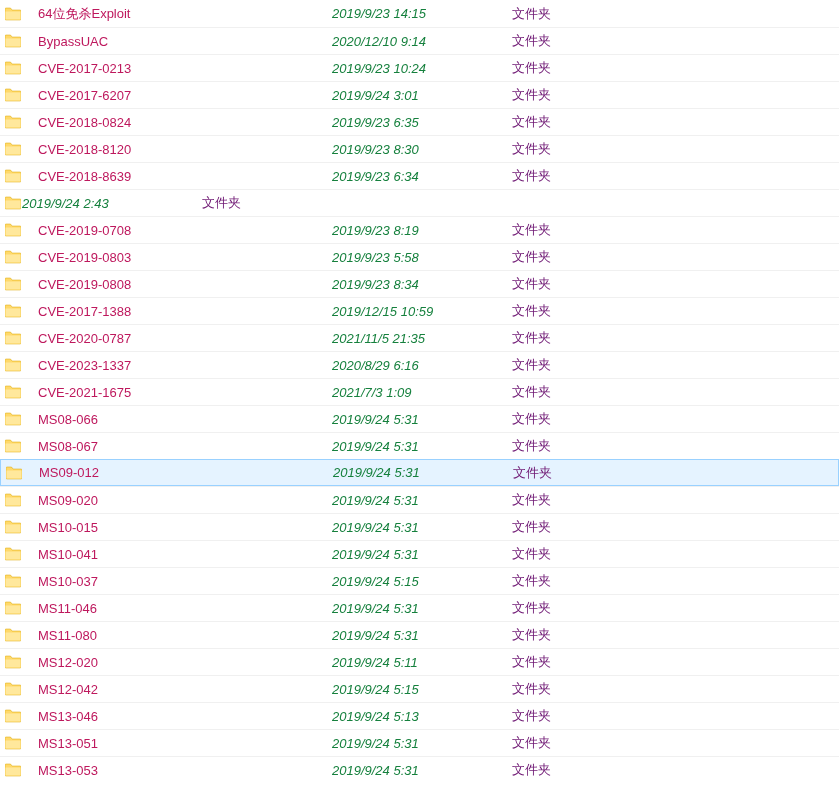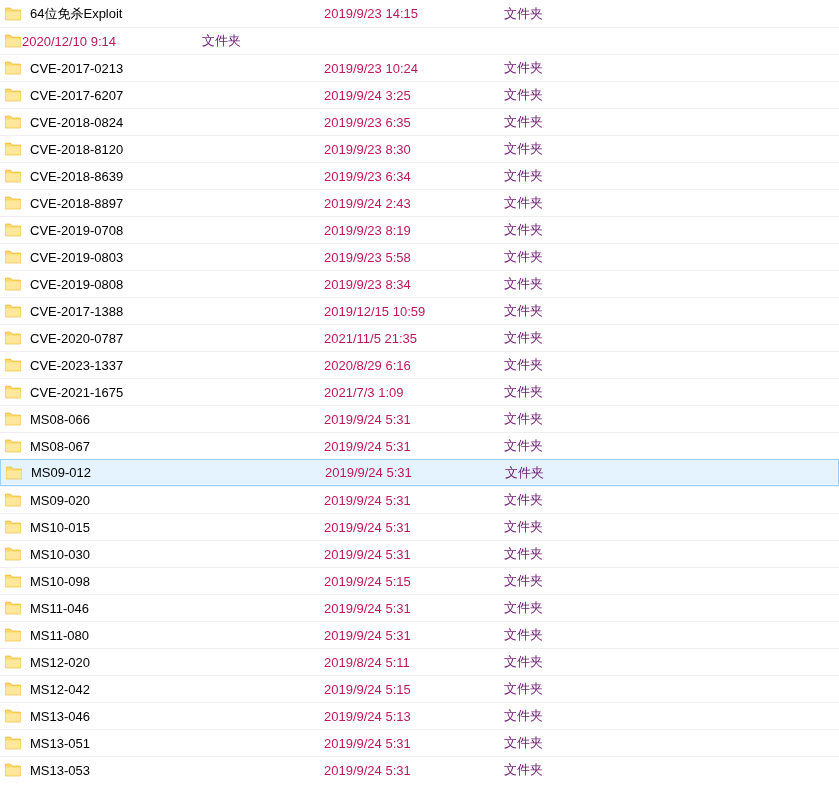--- a/index.html
+++ b/index.html
@@ -36,28 +36,30 @@
     .col-icon {
       width: 22px;
       display: flex;
       align-items: center;
       justify-content: center;
       padding-left: 4px;
     }
     .col-name {
       width: 302px;
       padding-left: 8px;
-      color: #000000;
+      color: #be185d;
       white-space: nowrap;
       overflow: hidden;
+      margin-left: 8px;
     }
     .col-date {
       width: 180px;
-      color: #be185d;
+      color: #15803d;
       white-space: nowrap;
+      font-style: italic;
     }
     .col-type {
       width: 180px;
       color: #701a75;
       white-space: nowrap;
     }
     .folder-icon-svg {
       width: 16px;
       height: 14px;
     }
@@ -77,20 +79,21 @@
       <div class="col-date">2019/9/23 14:15</div>
       <div class="col-type">文件夹</div>
     </div>
     <div class="file-row">
       <div class="col-icon">
         <svg viewBox="0 0 16 14" class="folder-icon-svg">
           <path d="M0 2 L0 12 Q0 13 1 13 L15 13 Q16 13 16 12 L16 4 Q16 3 15 3 L7 3 L5.5 1 L1 1 Q0 1 0 2 Z" fill="#ffd96a" stroke="#d9a400" stroke-width="0.5"></path>
           <path d="M0.5 4.5 L15.5 4.5 L15.5 12 Q15.5 12.5 15 12.5 L1 12.5 Q0.5 12.5 0.5 12 Z" fill="#ffe89c"></path>
         </svg>
       </div>
+      <div class="col-name">BypassUAC</div>
       <div class="col-date">2020/12/10 9:14</div>
       <div class="col-type">文件夹</div>
     </div>
     <div class="file-row">
       <div class="col-icon">
         <svg viewBox="0 0 16 14" class="folder-icon-svg">
           <path d="M0 2 L0 12 Q0 13 1 13 L15 13 Q16 13 16 12 L16 4 Q16 3 15 3 L7 3 L5.5 1 L1 1 Q0 1 0 2 Z" fill="#ffd96a" stroke="#d9a400" stroke-width="0.5"></path>
           <path d="M0.5 4.5 L15.5 4.5 L15.5 12 Q15.5 12.5 15 12.5 L1 12.5 Q0.5 12.5 0.5 12 Z" fill="#ffe89c"></path>
         </svg>
       </div>
@@ -99,21 +102,21 @@
       <div class="col-type">文件夹</div>
     </div>
     <div class="file-row">
       <div class="col-icon">
         <svg viewBox="0 0 16 14" class="folder-icon-svg">
           <path d="M0 2 L0 12 Q0 13 1 13 L15 13 Q16 13 16 12 L16 4 Q16 3 15 3 L7 3 L5.5 1 L1 1 Q0 1 0 2 Z" fill="#ffd96a" stroke="#d9a400" stroke-width="0.5"></path>
           <path d="M0.5 4.5 L15.5 4.5 L15.5 12 Q15.5 12.5 15 12.5 L1 12.5 Q0.5 12.5 0.5 12 Z" fill="#ffe89c"></path>
         </svg>
       </div>
       <div class="col-name">CVE-2017-6207</div>
-      <div class="col-date">2019/9/24 3:25</div>
+      <div class="col-date">2019/9/24 3:01</div>
       <div class="col-type">文件夹</div>
     </div>
     <div class="file-row">
       <div class="col-icon">
         <svg viewBox="0 0 16 14" class="folder-icon-svg">
           <path d="M0 2 L0 12 Q0 13 1 13 L15 13 Q16 13 16 12 L16 4 Q16 3 15 3 L7 3 L5.5 1 L1 1 Q0 1 0 2 Z" fill="#ffd96a" stroke="#d9a400" stroke-width="0.5"></path>
           <path d="M0.5 4.5 L15.5 4.5 L15.5 12 Q15.5 12.5 15 12.5 L1 12.5 Q0.5 12.5 0.5 12 Z" fill="#ffe89c"></path>
         </svg>
       </div>
       <div class="col-name">CVE-2018-0824</div>
@@ -142,21 +145,20 @@
       <div class="col-date">2019/9/23 6:34</div>
       <div class="col-type">文件夹</div>
     </div>
     <div class="file-row">
       <div class="col-icon">
         <svg viewBox="0 0 16 14" class="folder-icon-svg">
           <path d="M0 2 L0 12 Q0 13 1 13 L15 13 Q16 13 16 12 L16 4 Q16 3 15 3 L7 3 L5.5 1 L1 1 Q0 1 0 2 Z" fill="#ffd96a" stroke="#d9a400" stroke-width="0.5"></path>
           <path d="M0.5 4.5 L15.5 4.5 L15.5 12 Q15.5 12.5 15 12.5 L1 12.5 Q0.5 12.5 0.5 12 Z" fill="#ffe89c"></path>
         </svg>
       </div>
-      <div class="col-name">CVE-2018-8897</div>
       <div class="col-date">2019/9/24 2:43</div>
       <div class="col-type">文件夹</div>
     </div>
     <div class="file-row">
       <div class="col-icon">
         <svg viewBox="0 0 16 14" class="folder-icon-svg">
           <path d="M0 2 L0 12 Q0 13 1 13 L15 13 Q16 13 16 12 L16 4 Q16 3 15 3 L7 3 L5.5 1 L1 1 Q0 1 0 2 Z" fill="#ffd96a" stroke="#d9a400" stroke-width="0.5"></path>
           <path d="M0.5 4.5 L15.5 4.5 L15.5 12 Q15.5 12.5 15 12.5 L1 12.5 Q0.5 12.5 0.5 12 Z" fill="#ffe89c"></path>
         </svg>
       </div>
@@ -285,32 +287,32 @@
       <div class="col-date">2019/9/24 5:31</div>
       <div class="col-type">文件夹</div>
     </div>
     <div class="file-row">
       <div class="col-icon">
         <svg viewBox="0 0 16 14" class="folder-icon-svg">
           <path d="M0 2 L0 12 Q0 13 1 13 L15 13 Q16 13 16 12 L16 4 Q16 3 15 3 L7 3 L5.5 1 L1 1 Q0 1 0 2 Z" fill="#ffd96a" stroke="#d9a400" stroke-width="0.5"></path>
           <path d="M0.5 4.5 L15.5 4.5 L15.5 12 Q15.5 12.5 15 12.5 L1 12.5 Q0.5 12.5 0.5 12 Z" fill="#ffe89c"></path>
         </svg>
       </div>
-      <div class="col-name">MS10-030</div>
-      <div class="col-date">2019/9/24 5:31</div>
-      <div class="col-type">文件夹</div>
-    </div>
-    <div class="file-row">
-      <div class="col-icon">
-        <svg viewBox="0 0 16 14" class="folder-icon-svg">
-          <path d="M0 2 L0 12 Q0 13 1 13 L15 13 Q16 13 16 12 L16 4 Q16 3 15 3 L7 3 L5.5 1 L1 1 Q0 1 0 2 Z" fill="#ffd96a" stroke="#d9a400" stroke-width="0.5"></path>
-          <path d="M0.5 4.5 L15.5 4.5 L15.5 12 Q15.5 12.5 15 12.5 L1 12.5 Q0.5 12.5 0.5 12 Z" fill="#ffe89c"></path>
-        </svg>
-      </div>
-      <div class="col-name">MS10-098</div>
+      <div class="col-name">MS10-041</div>
+      <div class="col-date">2019/9/24 5:31</div>
+      <div class="col-type">文件夹</div>
+    </div>
+    <div class="file-row">
+      <div class="col-icon">
+        <svg viewBox="0 0 16 14" class="folder-icon-svg">
+          <path d="M0 2 L0 12 Q0 13 1 13 L15 13 Q16 13 16 12 L16 4 Q16 3 15 3 L7 3 L5.5 1 L1 1 Q0 1 0 2 Z" fill="#ffd96a" stroke="#d9a400" stroke-width="0.5"></path>
+          <path d="M0.5 4.5 L15.5 4.5 L15.5 12 Q15.5 12.5 15 12.5 L1 12.5 Q0.5 12.5 0.5 12 Z" fill="#ffe89c"></path>
+        </svg>
+      </div>
+      <div class="col-name">MS10-037</div>
       <div class="col-date">2019/9/24 5:15</div>
       <div class="col-type">文件夹</div>
     </div>
     <div class="file-row">
       <div class="col-icon">
         <svg viewBox="0 0 16 14" class="folder-icon-svg">
           <path d="M0 2 L0 12 Q0 13 1 13 L15 13 Q16 13 16 12 L16 4 Q16 3 15 3 L7 3 L5.5 1 L1 1 Q0 1 0 2 Z" fill="#ffd96a" stroke="#d9a400" stroke-width="0.5"></path>
           <path d="M0.5 4.5 L15.5 4.5 L15.5 12 Q15.5 12.5 15 12.5 L1 12.5 Q0.5 12.5 0.5 12 Z" fill="#ffe89c"></path>
         </svg>
       </div>
@@ -330,21 +332,21 @@
       <div class="col-type">文件夹</div>
     </div>
     <div class="file-row">
       <div class="col-icon">
         <svg viewBox="0 0 16 14" class="folder-icon-svg">
           <path d="M0 2 L0 12 Q0 13 1 13 L15 13 Q16 13 16 12 L16 4 Q16 3 15 3 L7 3 L5.5 1 L1 1 Q0 1 0 2 Z" fill="#ffd96a" stroke="#d9a400" stroke-width="0.5"></path>
           <path d="M0.5 4.5 L15.5 4.5 L15.5 12 Q15.5 12.5 15 12.5 L1 12.5 Q0.5 12.5 0.5 12 Z" fill="#ffe89c"></path>
         </svg>
       </div>
       <div class="col-name">MS12-020</div>
-      <div class="col-date">2019/8/24 5:11</div>
+      <div class="col-date">2019/9/24 5:11</div>
       <div class="col-type">文件夹</div>
     </div>
     <div class="file-row">
       <div class="col-icon">
         <svg viewBox="0 0 16 14" class="folder-icon-svg">
           <path d="M0 2 L0 12 Q0 13 1 13 L15 13 Q16 13 16 12 L16 4 Q16 3 15 3 L7 3 L5.5 1 L1 1 Q0 1 0 2 Z" fill="#ffd96a" stroke="#d9a400" stroke-width="0.5"></path>
           <path d="M0.5 4.5 L15.5 4.5 L15.5 12 Q15.5 12.5 15 12.5 L1 12.5 Q0.5 12.5 0.5 12 Z" fill="#ffe89c"></path>
         </svg>
       </div>
       <div class="col-name">MS12-042</div>

